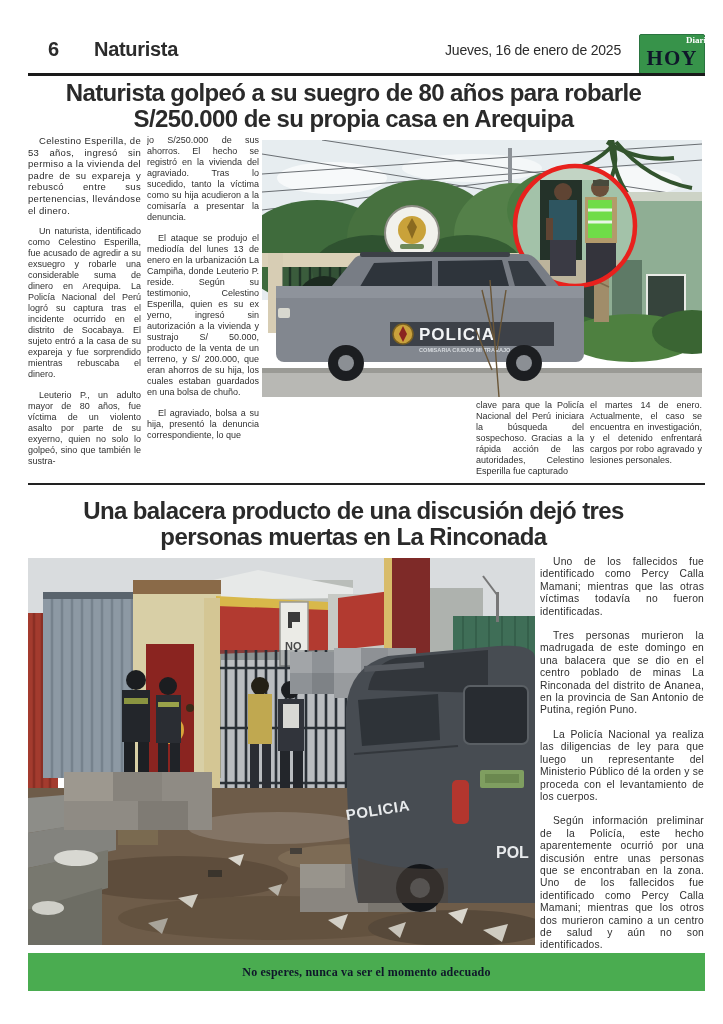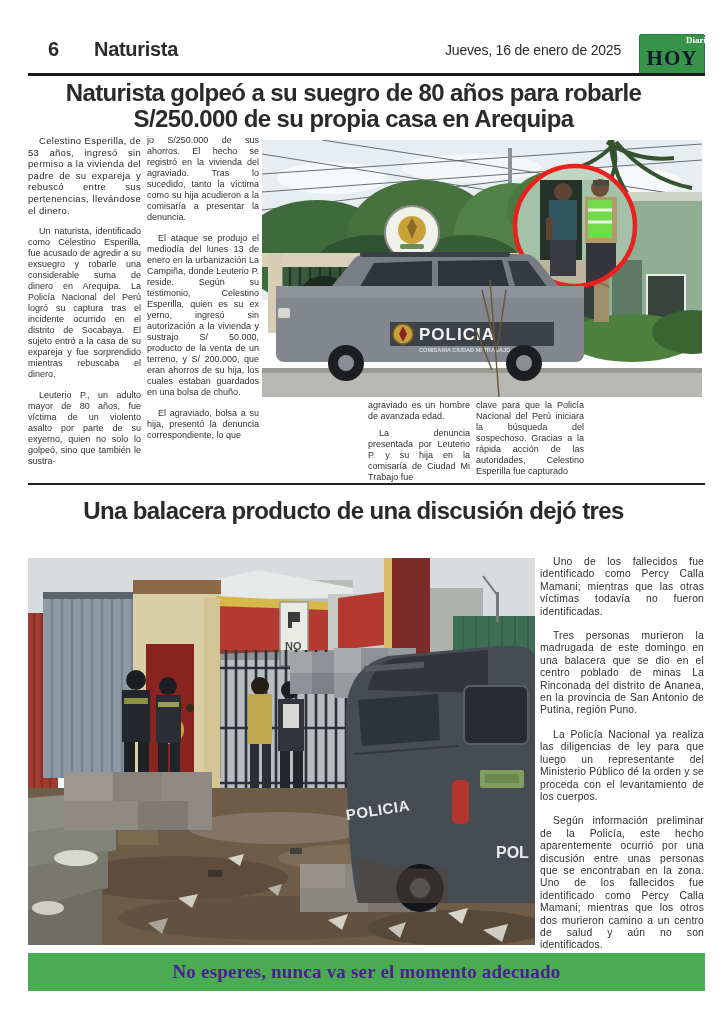--- a/index.html
+++ b/index.html
@@ -40,21 +40,21 @@
 
   .divider-rule{position:absolute;left:28px;top:483px;width:677px;height:2px;background:#222;}
 
   
   .photo{position:absolute;display:block;}
   #photo1{left:262px;top:140px;width:440px;height:257px;}
   #photo2{left:28px;top:558px;width:507px;height:387px;}
 
   
   .banner{position:absolute;left:28px;top:953px;width:677px;height:38px;background:#4aac50;display:flex;align-items:center;justify-content:center;}
-  .banner span{color:#4c1d95;font-family:"Liberation Serif",serif;font-weight:bold;font-size:19px;letter-spacing:0.2px;}
+  .banner span{color:#0f172a;font-family:"Liberation Serif",serif;font-weight:bold;font-size:12px;letter-spacing:0.2px;}
 </style>
 </head>
 <body>
 
 <div class="page">
 
   <div class="header">
     <span class="page-num">6</span>
     <span class="section-title">Naturista</span>
     <span class="date">Jueves, 16 de  enero de 2025</span>
@@ -234,32 +234,32 @@
         <circle cx="84" cy="223" r="8" fill="#8b8f94"></circle>
       <circle cx="262" cy="223" r="18" fill="#1c1e21"></circle>
         <circle cx="262" cy="223" r="8" fill="#8b8f94"></circle>
     </g>
 
     <g stroke="#6a5638" stroke-width="1.4" fill="none">
       <path d="M237,257 L228,140 M232,200 L220,150 M235,210 L244,150 M230,230 L214,190"></path>
     </g>
   </svg>
 
-  <div class="col bcol" id="a1-col4">
-    <p style="text-indent:0;">agraviado es un hombre de avanzada edad.</p>
-    <p>La denuncia presentada por Leuterio P. y su hija en la comisaría de Ciudad Mi Trabajo fue</p>
-  </div>
   <div class="col bcol" id="a1-col5">
     <p style="text-indent:0;">clave para que la Policía Nacional del Perú iniciara la búsqueda del sospechoso. Gracias a la rápida acción de las autoridades, Celestino Esperilla fue capturado</p>
   </div>
+  <div class="col bcol" id="a1-col6">
+    <p style="text-indent:0;">el martes 14 de enero. Actualmente, el caso se encuentra en investigación, y el detenido enfrentará cargos por robo agravado y lesiones personales.</p>
+  </div>
 
   <div class="divider-rule"></div>
 
   <h1 class="headline" id="headline2" style="margin:0;">
     <span class="hl-line">Una balacera producto de una discusión dejó tres</span>
+    <span class="hl-line">personas muertas en La Rinconada</span>
   </h1>
 
   <svg class="photo" id="photo2" viewBox="0 0 507 387">
 
     <rect x="0" y="0" width="507" height="80" fill="#d9dcde"></rect>
 
     <g>
       <rect x="140" y="22" width="185" height="80" fill="#b9bdb9"></rect>
       <polygon points="140,32 230,12 325,30 325,40 140,42" fill="#e7e9e8"></polygon>
       <rect x="300" y="36" width="100" height="60" fill="#c7cac5"></rect>

